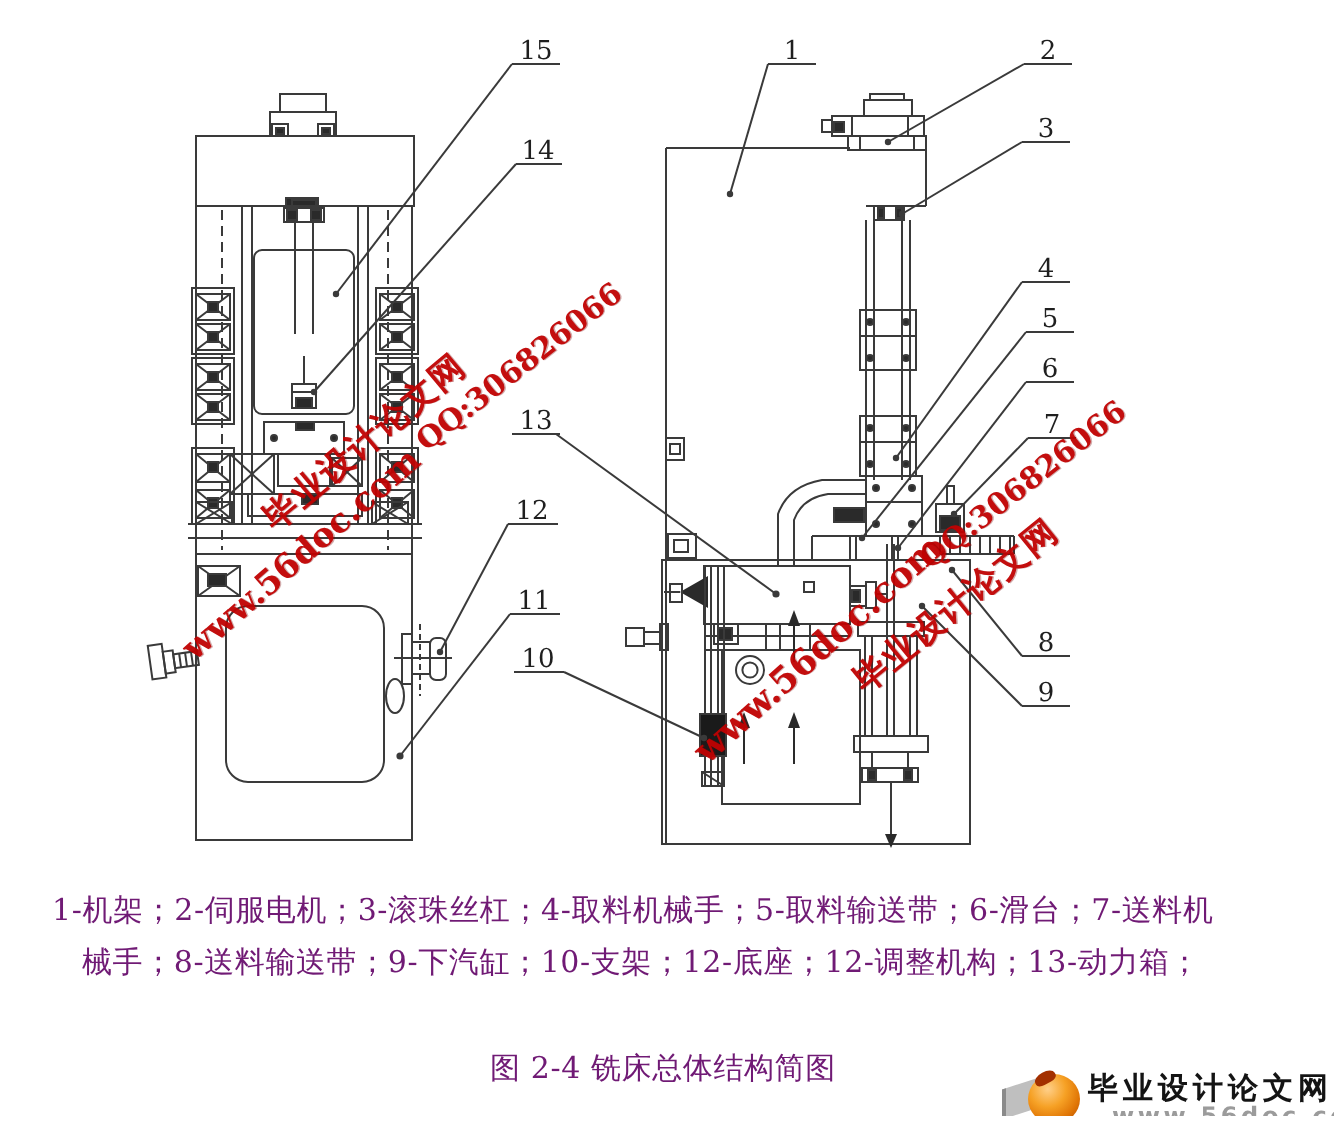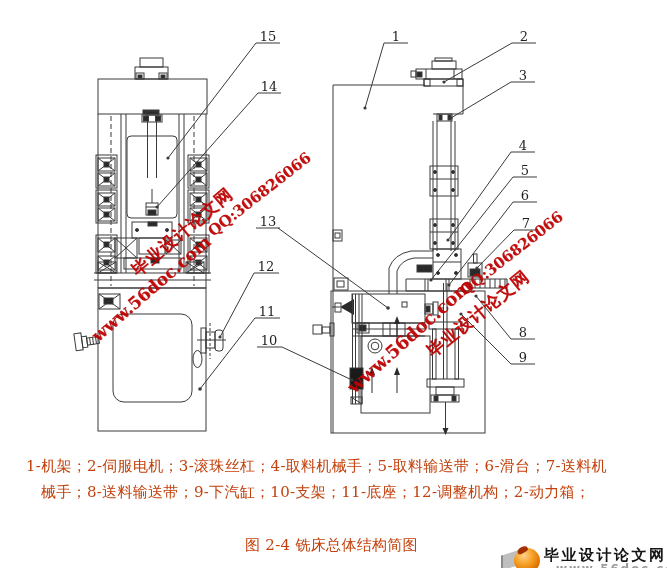--- a/index.html
+++ b/index.html
@@ -1,22 +1,22 @@
 <!DOCTYPE html>
 <html><head>
 <meta charset="utf-8">
 <style>
   html,body{margin:0;padding:0;background:#ffffff;}
   #page{position:relative;width:667px;height:558px;background:#ffffff;overflow:hidden;
-        font-family:"DejaVu Sans","Liberation Sans",sans-serif;margin-top:11px;}
+        font-family:"DejaVu Sans","Liberation Sans",sans-serif;}
   svg text{font-family:"DejaVu Serif","Liberation Serif",serif;font-size:13px;fill:#1f1f1f;}
   .wm{position:absolute;color:#c00202;font-weight:bold;white-space:nowrap;
       transform-origin:0 50%;opacity:0.95;font-family:"DejaVu Serif","Liberation Serif",serif;
       text-shadow:0.5px 0.5px 0 rgba(120,0,0,0.35);}
-  .caption{position:absolute;color:#c2410c;font-size:15px;white-space:nowrap;
+  .caption{position:absolute;color:#701a75;font-size:15px;white-space:nowrap;
       font-family:"DejaVu Serif","Liberation Serif",serif;letter-spacing:0.3px;}
   .logo-ball{position:absolute;left:514px;top:537px;width:26px;height:25px;border-radius:50%;
       background:radial-gradient(circle at 38% 30%,#ffd08a 0%,#f6a125 38%,#e07505 68%,#a84400 100%);}
   .logo-book{position:absolute;left:501px;top:542px;width:15px;height:15px;background:#bfbfbf;
       border-left:2px solid #8a8a8a;transform:skewY(-18deg);}
   .logo-leaf{position:absolute;left:517px;top:536px;width:11px;height:6px;background:#a33000;
       border-radius:60% 60% 40% 40%;transform:rotate(-28deg);}
   .logo-name{position:absolute;left:544px;top:535px;font-size:15px;font-weight:bold;
       letter-spacing:2.5px;color:#141414;white-space:nowrap;}
   .logo-url{position:absolute;left:556px;top:551px;font-size:12px;font-weight:bold;
@@ -354,21 +354,21 @@
   
   <div class="wm" style="left:134px;top:250px;transform:rotate(-40deg);font-size:17px;letter-spacing:1px;">毕业设计论文网</div>
   <div class="wm" style="left:210px;top:213px;transform:rotate(-38deg);font-size:15px;">QQ:306826066</div>
   <div class="wm" style="left:94px;top:317px;transform:rotate(-41deg);font-size:17px;">www.56doc.com</div>
   <div class="wm" style="left:429px;top:331px;transform:rotate(-39deg);font-size:17px;letter-spacing:1px;">毕业设计论文网</div>
   <div class="wm" style="left:462px;top:272px;transform:rotate(-38deg);font-size:15px;">QQ:306826066</div>
   <div class="wm" style="left:350px;top:368px;transform:rotate(-42deg);font-size:18px;">www.56doc.com</div>
 
   
   <div class="caption" style="left:26px;top:446px;">1-机架；2-伺服电机；3-滚珠丝杠；4-取料机械手；5-取料输送带；6-滑台；7-送料机</div>
-  <div class="caption" style="left:41px;top:472px;">械手；8-送料输送带；9-下汽缸；10-支架；11-底座；12-调整机构；2-动力箱；</div>
+  <div class="caption" style="left:41px;top:472px;">械手；8-送料输送带；9-下汽缸；10-支架；12-底座；12-调整机构；13-动力箱；</div>
   <div class="caption" style="left:245px;top:525px;text-align:right;">图 2-4  铣床总体结构简图</div>
 
   
   <div>
     <div class="logo-book"></div>
     <div class="logo-ball"></div>
     <div class="logo-leaf"></div>
     <div class="logo-name">毕业设计论文网</div>
     <div class="logo-url">www.56doc.com</div>
   </div>

